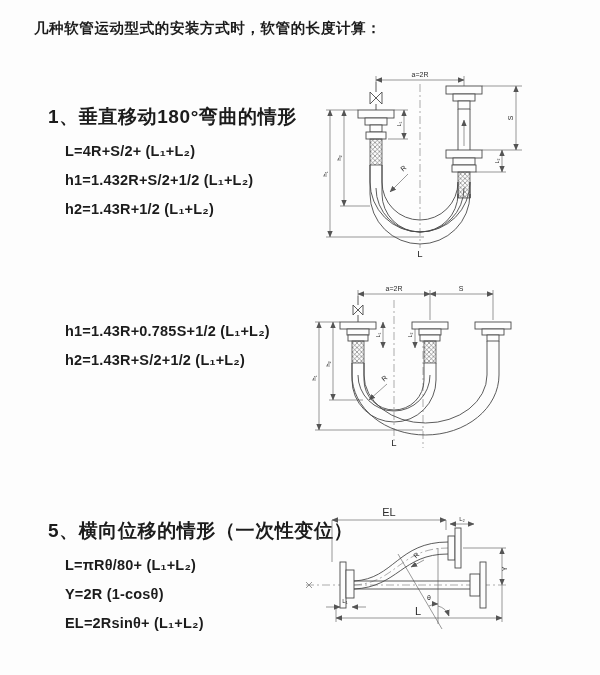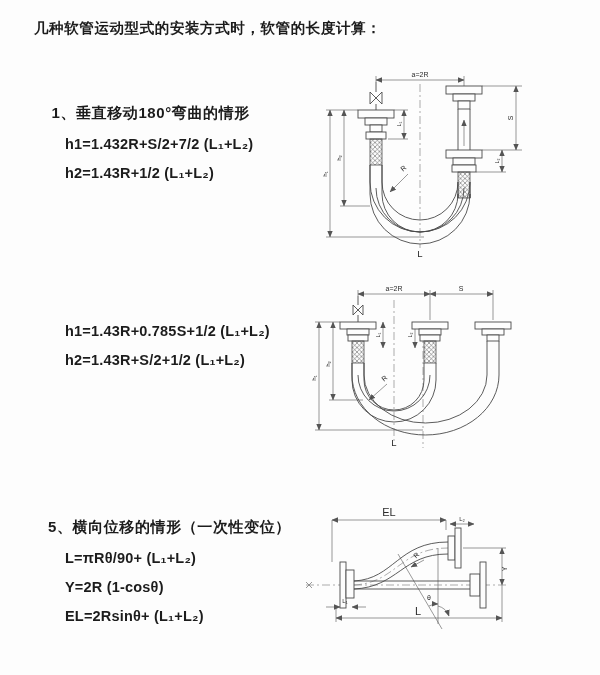--- a/index.html
+++ b/index.html
@@ -1,20 +1,20 @@
 <!DOCTYPE html>
 <html><head>
 <meta charset="utf-8">
 <style>
   html,body{margin:0;padding:0;}
   body{width:600px;height:675px;background:#fdfdfd;font-family:"Liberation Sans","DejaVu Sans",sans-serif;}
   .page{position:relative;width:528px;height:675px;overflow:hidden;color:#1c1c1c;background:#fdfdfd;text-decoration:underline;}
   .title{position:absolute;left:34px;top:19px;font-size:14.5px;font-weight:700;letter-spacing:.6px;margin:0;}
   .sec{position:absolute;left:48px;}
-  .sec .heading{font-size:15px;font-weight:700;letter-spacing:.6px;text-align:center;}
+  .sec .heading{font-size:19px;font-weight:700;letter-spacing:.6px;}
   .formula{font-size:14.5px;font-weight:600;letter-spacing:.2px;margin-left:17px;margin-top:13px;height:16px;white-space:nowrap;}
   #sec1{top:104px;} #sec2{top:310px;} #sec3{top:518px;}
   .dwg{position:absolute;}
   #d1{left:312px;top:66px;} #d2{left:303px;top:280px;} #d3{left:298px;top:494px;}
   svg text{font-family:"Liberation Sans","DejaVu Sans",sans-serif;fill:#2b2b2b;}
   .ln{stroke:#4a4a4a;stroke-width:.9;fill:none;}
   .fl{stroke:#4a4a4a;stroke-width:.9;fill:#fdfdfd;}
   .hz{stroke:#4a4a4a;stroke-width:.8;fill:url(#mesh);}
   .dm{stroke:#555;stroke-width:.6;fill:none;}
   .dima{marker-start:url(#arw);marker-end:url(#arw);}
@@ -35,32 +35,33 @@
         <path d="M0,0 L6,2.5 L0,5 Z" fill="#555"></path>
       </marker>
       <pattern id="mesh" width="4.5" height="4.5" patternUnits="userSpaceOnUse">
         <path d="M0,0 L4.5,4.5 M4.5,0 L0,4.5" stroke="#5a5a5a" stroke-width="0.55" fill="none"></path>
       </pattern>
     </defs>
   </svg>
 
   <section class="sec" id="sec1">
     <div class="heading">1、垂直移动180°弯曲的情形</div>
-    <div class="formula">h1=1.432R+S/2+7/2 (L₁+L₂)</div>
+    <div class="formula">L=4R+S/2+ (L₁+L₂)</div>
+    <div class="formula">h1=1.432R+S/2+1/2 (L₁+L₂)</div>
     <div class="formula">h2=1.43R+1/2 (L₁+L₂)</div>
   </section>
 
   <section class="sec" id="sec2">
     <div class="formula">h1=1.43R+0.785S+1/2 (L₁+L₂)</div>
     <div class="formula">h2=1.43R+S/2+1/2 (L₁+L₂)</div>
   </section>
 
   <section class="sec" id="sec3">
     <div class="heading">5、横向位移的情形（一次性变位）</div>
-    <div class="formula">L=πRθ/90+ (L₁+L₂)</div>
+    <div class="formula">L=πRθ/80+ (L₁+L₂)</div>
     <div class="formula">Y=2R (1-cosθ)</div>
     <div class="formula">EL=2Rsinθ+ (L₁+L₂)</div>
   </section>
 
   <svg id="d1" class="dwg" width="285" height="196">
     <g class="dm">
       <path d="M64,10 V16 M152,10 V20"></path>
       <line class="dima" x1="64" y1="14" x2="152" y2="14"></line>
       <path d="M14,44 H46 M28,140 H58 M14,171 H112"></path>
       <line class="dima" x1="18" y1="44" x2="18" y2="171"></line>

